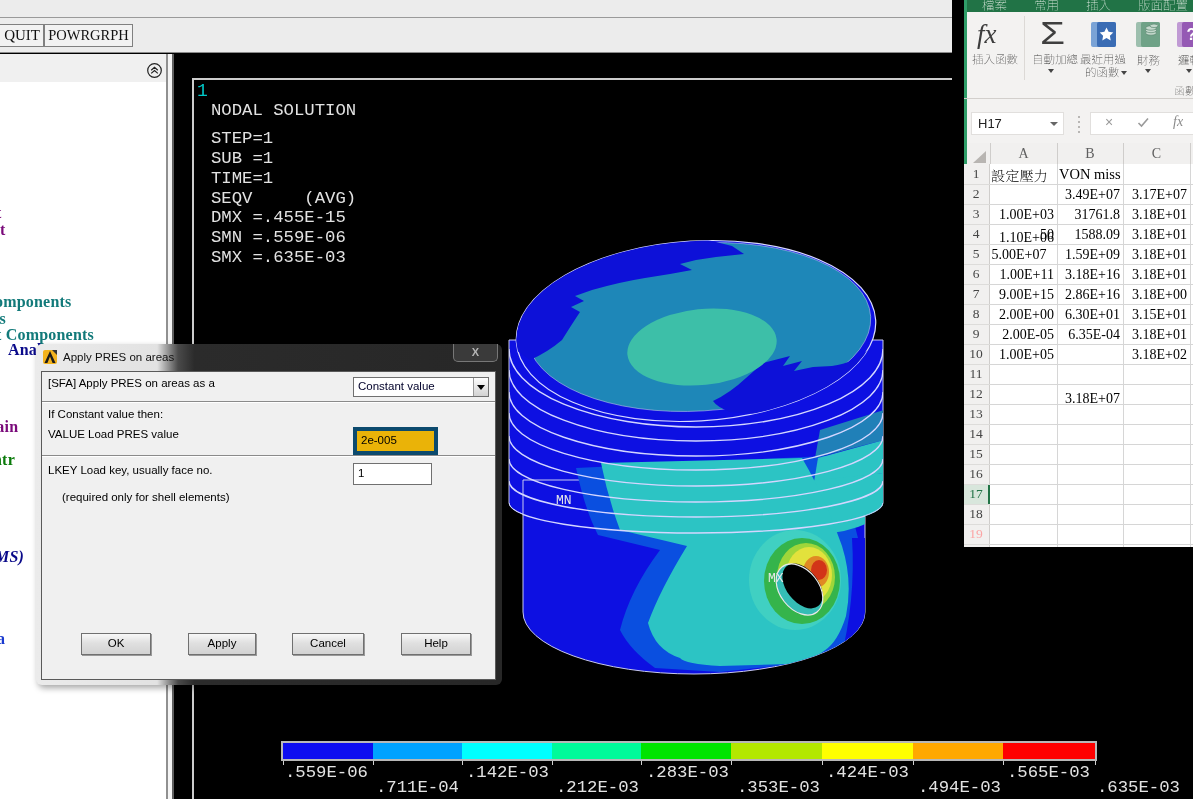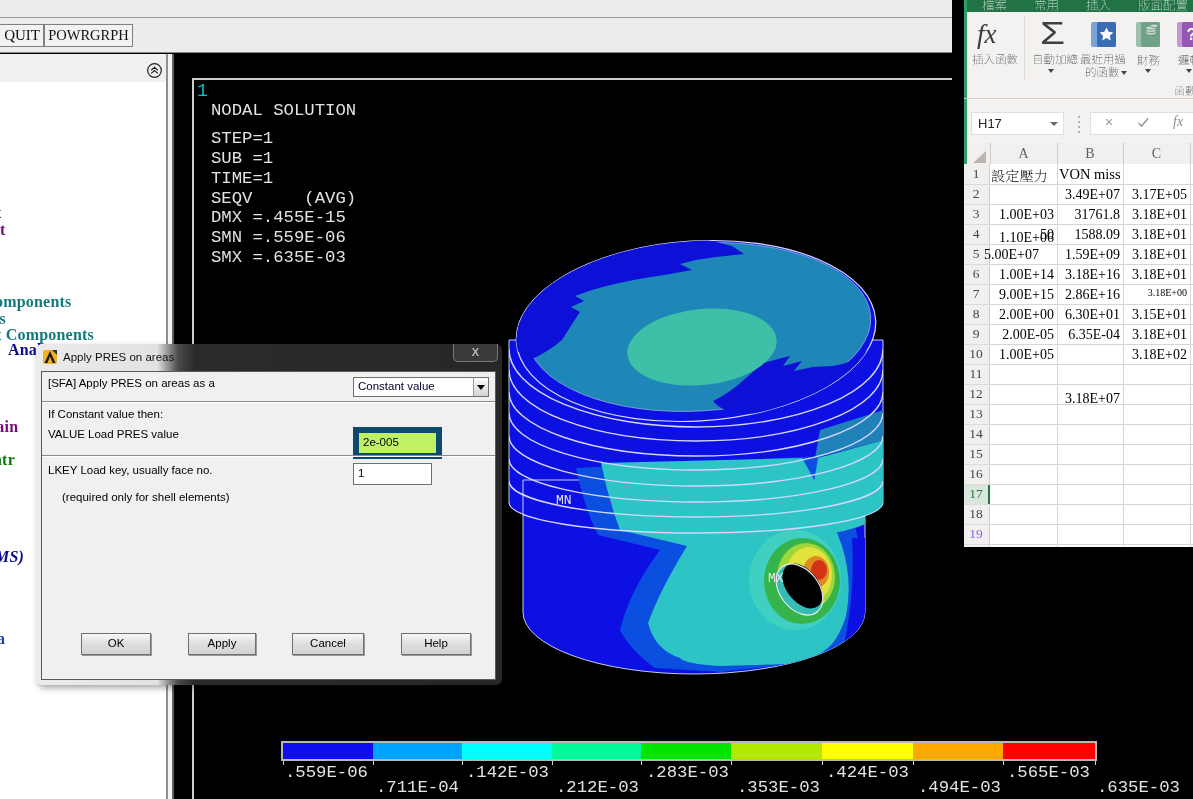--- a/index.html
+++ b/index.html
@@ -164,21 +164,21 @@
     <div class="abs" style="left:311px;top:5px;width:134px;height:18px;background:#fff;border:1px solid #707070;">
       <div class="abs" style="left:4px;top:2px;color:#00002a;">Constant value</div>
       <div class="abs" style="left:119px;top:0px;width:15px;height:18px;background:linear-gradient(#fdfdfd,#d2d2d2);border-left:1px solid #9a9a9a;box-sizing:border-box;">
         <div class="abs" style="left:3px;top:7px;width:0;height:0;border-left:4px solid transparent;border-right:4px solid transparent;border-top:5px solid #000;"></div>
       </div>
     </div>
     <div class="abs" style="left:0;top:29px;width:453px;height:1px;background:#8a8a8a;"></div>
     <div class="abs" style="left:0;top:30px;width:453px;height:1px;background:#fff;"></div>
     <div class="abs" style="left:6px;top:36px;">If Constant value then:</div>
     <div class="abs" style="left:6px;top:56px;">VALUE  Load PRES value</div>
-    <div class="abs" style="left:311px;top:55px;width:77px;height:20px;background:#bef264;border:6px solid #0c4a6e;">
+    <div class="abs" style="left:311px;top:55px;width:77px;height:20px;background:#eab308;border:4px solid #0c4a6e;">
       <div class="abs" style="left:4px;top:3px;">2e-005</div>
     </div>
     <div class="abs" style="left:0;top:83px;width:453px;height:1px;background:#8a8a8a;"></div>
     <div class="abs" style="left:0;top:84px;width:453px;height:1px;background:#fff;"></div>
     <div class="abs" style="left:6px;top:92px;">LKEY  Load key, usually face no.</div>
     <div class="abs" style="left:311px;top:91px;width:77px;height:20px;background:#fff;border:1px solid #707070;">
       <div class="abs" style="left:4px;top:3px;">1</div>
     </div>
     <div class="abs" style="left:20px;top:119px;">(required only for shell elements)</div>
 
@@ -314,21 +314,21 @@
     <div class="abs" style="left:0px;top:424px;width:26px;height:1px;background:#dddcda;"></div>
     <div class="abs" style="left:0px;top:446px;width:24px;height:16px;text-align:center;font-family:'Liberation Serif',serif;font-size:13.5px;color:#454545;">15</div>
     <div class="abs" style="left:0px;top:444px;width:26px;height:1px;background:#dddcda;"></div>
     <div class="abs" style="left:0px;top:466px;width:24px;height:16px;text-align:center;font-family:'Liberation Serif',serif;font-size:13.5px;color:#454545;">16</div>
     <div class="abs" style="left:0px;top:464px;width:26px;height:1px;background:#dddcda;"></div>
     <div class="abs" style="left:0px;top:484px;width:24px;height:20px;background:#d8e6dc;border-right:2px solid #217346;"></div>
     <div class="abs" style="left:0px;top:486px;width:24px;height:16px;text-align:center;font-family:'Liberation Serif',serif;font-size:13.5px;color:#217346;">17</div>
     <div class="abs" style="left:0px;top:484px;width:26px;height:1px;background:#dddcda;"></div>
     <div class="abs" style="left:0px;top:506px;width:24px;height:16px;text-align:center;font-family:'Liberation Serif',serif;font-size:13.5px;color:#454545;">18</div>
     <div class="abs" style="left:0px;top:504px;width:26px;height:1px;background:#dddcda;"></div>
-    <div class="abs" style="left:0px;top:526px;width:24px;height:16px;text-align:center;font-family:'Liberation Serif',serif;font-size:13.5px;color:#8b5cf6;">19</div>
+    <div class="abs" style="left:0px;top:526px;width:24px;height:16px;text-align:center;font-family:'Liberation Serif',serif;font-size:13.5px;color:#fca5a5;">19</div>
     <div class="abs" style="left:0px;top:524px;width:26px;height:1px;background:#dddcda;"></div>
     <div class="abs" style="left:0px;top:546px;width:24px;height:16px;text-align:center;font-family:'Liberation Serif',serif;font-size:13.5px;color:#454545;">20</div>
     <div class="abs" style="left:0px;top:544px;width:26px;height:1px;background:#dddcda;"></div>
     <div class="abs" style="left:0px;top:566px;width:24px;height:16px;text-align:center;font-family:Liberation Sans, sans-serif;font-size:11px;color:#454545;">21</div>
     <div class="abs" style="left:0px;top:564px;width:26px;height:1px;background:#dddcda;"></div>
     <div class="abs" style="left:0px;top:586px;width:24px;height:16px;text-align:center;font-family:'Liberation Serif',serif;font-size:13.5px;color:#454545;">22</div>
     <div class="abs" style="left:0px;top:584px;width:26px;height:1px;background:#dddcda;"></div>
     <div class="abs" style="left:0px;top:606px;width:24px;height:16px;text-align:center;font-family:'Liberation Serif',serif;font-size:13.5px;color:#454545;">23</div>
     <div class="abs" style="left:0px;top:604px;width:26px;height:1px;background:#dddcda;"></div>
     <div class="abs" style="left:0px;top:626px;width:24px;height:16px;text-align:center;font-family:'Liberation Serif',serif;font-size:13.5px;color:#454545;">24</div>
@@ -358,36 +358,36 @@
     <div class="abs" style="left:26px;top:584px;width:215px;height:1px;background:#d6d6d6;"></div>
     <div class="abs" style="left:26px;top:604px;width:215px;height:1px;background:#d6d6d6;"></div>
     <div class="abs" style="left:26px;top:624px;width:215px;height:1px;background:#d6d6d6;"></div>
     <div class="abs" style="left:26px;top:644px;width:215px;height:1px;background:#d6d6d6;"></div>
     <svg class="abs" style="left:27px;top:167px;" width="58" height="20" viewBox="0 0 58 20">
       <path d="M10.3 3.3 10.7 2.8 11.6 3.6Q11.5 3.8 11.1 3.8V7Q11.1 7.1 11.1 7.2Q11.2 7.2 11.3 7.2H12Q12.2 7.2 12.3 7.2Q12.5 7.2 12.6 7.2Q12.6 7.2 12.7 7.2Q12.7 7.2 12.7 7.2Q12.8 7.2 12.8 7.2Q12.9 7.2 12.9 7.2H13.1H13.1Q13.3 7.2 13.4 7.3Q13.5 7.3 13.5 7.4Q13.5 7.6 13.2 7.7Q12.9 7.8 11.9 7.8H11.2Q10.9 7.8 10.7 7.8Q10.6 7.7 10.5 7.6Q10.4 7.4 10.4 7.2V3.3ZM10.9 3.3V3.7H7.8V3.3ZM7.4 3.1V2.9L8.2 3.3H8V4.4Q8 4.9 8 5.4Q7.9 5.9 7.7 6.4Q7.5 7 7.1 7.5Q6.7 8 6 8.4L5.8 8.2Q6.5 7.6 6.8 7Q7.2 6.4 7.3 5.7Q7.4 5.1 7.4 4.4V3.3ZM7.3 8.8Q7.6 10 8.2 10.9Q8.7 11.8 9.5 12.4Q10.3 13.1 11.3 13.6Q12.3 14.1 13.5 14.4L13.5 14.6Q13.3 14.6 13.1 14.7Q13 14.8 12.9 15.1Q11.3 14.6 10.1 13.7Q9 12.9 8.2 11.8Q7.4 10.6 7 9ZM11.4 8.8 11.9 8.4 12.7 9.2Q12.6 9.3 12.5 9.3Q12.3 9.3 12.1 9.3Q11.5 10.7 10.6 11.8Q9.6 13 8.3 13.8Q6.9 14.7 5.1 15.2L4.9 15Q7.5 14.1 9.2 12.5Q10.8 10.9 11.5 8.8ZM11.8 8.8V9.3H6.1L6 8.8ZM2.4 2.4Q3 2.7 3.3 2.9Q3.7 3.2 3.8 3.5Q4 3.8 4 4Q4 4.2 4 4.4Q3.9 4.5 3.7 4.6Q3.6 4.6 3.4 4.4Q3.3 4 2.9 3.4Q2.6 2.9 2.2 2.5ZM4.9 13.6V14H1.7V13.6ZM4.6 10.5 5 10 5.9 10.8Q5.8 10.9 5.3 11V14.5Q5.3 14.6 5.2 14.6Q5.1 14.7 5 14.7Q4.9 14.8 4.8 14.8H4.7V10.5ZM2 15Q2 15 2 15.1Q1.9 15.1 1.8 15.2Q1.6 15.2 1.5 15.2H1.4V10.5V10.1L2.1 10.5H5V10.9H2ZM5.5 4.1Q5.5 4.1 5.7 4.2Q5.9 4.4 6.1 4.6Q6.4 4.8 6.6 5Q6.5 5.2 6.2 5.2H0.8L0.7 4.8H4.9ZM4.9 8Q4.9 8 5 8.1Q5.2 8.2 5.4 8.4Q5.7 8.6 5.8 8.8Q5.8 9 5.5 9H1.3L1.2 8.6H4.4ZM4.9 6.1Q4.9 6.1 5 6.2Q5.2 6.4 5.4 6.6Q5.7 6.7 5.8 6.9Q5.8 7.2 5.5 7.2H1.3L1.2 6.7H4.4Z M26.3 4.5 26.8 4 27.8 4.9Q27.7 5 27.5 5Q27.4 5 27.2 5.1Q27 5.4 26.6 5.8Q26.1 6.2 25.8 6.5L25.6 6.4Q25.7 6.1 25.9 5.8Q26.1 5.5 26.2 5.1Q26.4 4.8 26.4 4.5ZM16.6 3.8Q16.8 4.6 16.7 5.2Q16.6 5.7 16.4 6.1Q16.2 6.5 15.9 6.6Q15.8 6.8 15.6 6.8Q15.4 6.9 15.2 6.8Q15.1 6.8 15 6.7Q14.9 6.5 15 6.3Q15.1 6.2 15.3 6.1Q15.6 5.9 15.8 5.6Q16.1 5.2 16.2 4.8Q16.4 4.3 16.3 3.8ZM26.6 4.5V5H16.4V4.5ZM20.6 2.3Q21.1 2.5 21.5 2.8Q21.8 3.1 22 3.3Q22.2 3.6 22.2 3.8Q22.2 4 22.1 4.2Q22 4.3 21.9 4.3Q21.7 4.4 21.5 4.2Q21.5 3.8 21.1 3.3Q20.8 2.8 20.4 2.4ZM19.1 9.1Q19.1 9.2 18.9 9.3Q18.8 9.4 18.6 9.4Q18.3 10.4 17.9 11.5Q17.5 12.6 16.8 13.6Q16 14.6 14.9 15.3L14.8 15.1Q15.7 14.4 16.4 13.3Q17 12.3 17.4 11.1Q17.8 10 17.9 8.8ZM18 10.8Q18.4 12 18.9 12.6Q19.5 13.3 20.3 13.7Q21 14.1 22 14.2Q23 14.3 24.3 14.3Q24.6 14.3 25 14.3Q25.5 14.3 26 14.3Q26.5 14.3 27 14.3Q27.5 14.3 27.8 14.3V14.5Q27.6 14.5 27.5 14.7Q27.4 14.8 27.4 15Q27.1 15 26.7 15Q26.3 15 25.8 15Q25.3 15 24.9 15Q24.5 15 24.2 15Q22.9 15 21.9 14.8Q20.9 14.7 20.1 14.2Q19.3 13.8 18.8 13Q18.2 12.2 17.7 11ZM24.9 9.3Q24.9 9.3 25 9.4Q25.2 9.5 25.3 9.6Q25.5 9.7 25.7 9.9Q25.9 10.1 26 10.2Q26 10.5 25.7 10.5H21.3V10H24.4ZM21.6 7V14.5L21 14.3V7ZM25 6.3Q25 6.3 25.1 6.4Q25.2 6.5 25.4 6.6Q25.6 6.7 25.8 6.9Q26 7 26.1 7.2Q26.1 7.4 25.8 7.4H16.5L16.4 7H24.5Z M40.6 2.5Q40.6 2.5 40.8 2.7Q41 2.8 41.2 3Q41.5 3.2 41.7 3.4Q41.7 3.5 41.6 3.6Q41.5 3.6 41.4 3.6H30.4V3.2H40ZM30 3.1V2.8L30.8 3.2H30.7V7.6Q30.7 8.5 30.6 9.5Q30.6 10.5 30.5 11.5Q30.3 12.5 30 13.4Q29.7 14.3 29.2 15.1L28.9 15Q29.5 13.9 29.7 12.7Q29.9 11.5 30 10.2Q30 8.9 30 7.6V3.2ZM35.1 4.3 35.4 3.9 36.3 4.5Q36.1 4.7 35.8 4.8V6.8Q35.8 6.8 35.7 6.9Q35.6 7 35.5 7Q35.4 7.1 35.3 7.1H35.2V4.3ZM36.9 11.5Q36.9 11.7 36.8 11.7Q36.7 11.8 36.5 11.9V14.6H35.9V11.4ZM35.6 5.3V5.8H32.2V5.3ZM35.6 6.4V6.8H32.2V6.4ZM32.4 6.9Q32.4 7 32.4 7Q32.3 7.1 32.2 7.1Q32.1 7.1 31.9 7.1H31.8V4.3V4L32.5 4.3H35.5V4.7H32.4ZM40.8 5.8Q40.8 5.8 41 5.9Q41.2 6 41.4 6.2Q41.6 6.4 41.8 6.7Q41.8 6.9 41.5 6.9H36.4L36.3 6.4H40.2ZM39.6 11.9Q39.6 11.9 39.8 12Q40 12.1 40.2 12.3Q40.5 12.5 40.7 12.8Q40.6 13 40.3 13H31.9L31.9 12.5H39.1ZM41 13.6Q41 13.6 41.1 13.8Q41.3 13.9 41.6 14.2Q41.8 14.4 42.1 14.6Q42 14.8 41.7 14.8H30.6L30.5 14.4H40.4ZM35.1 7.5 35.4 7 36.5 7.8Q36.4 7.9 36.2 7.9Q36 8 35.8 8.1V10.5Q35.8 10.7 35.8 10.9Q35.7 11.1 35.5 11.3Q35.3 11.4 34.9 11.4Q34.9 11.3 34.8 11.2Q34.8 11.1 34.7 11Q34.6 11 34.4 10.9Q34.2 10.9 33.9 10.8V10.6Q33.9 10.6 34.1 10.6Q34.3 10.6 34.6 10.6Q34.9 10.7 35 10.7Q35.1 10.7 35.2 10.6Q35.2 10.6 35.2 10.4V7.5ZM39.5 4.3Q40.1 4.5 40.4 4.7Q40.7 4.9 40.8 5.1Q40.9 5.4 40.8 5.5Q40.8 5.7 40.6 5.8Q40.4 5.8 40.2 5.7Q40.2 5.4 39.9 5Q39.7 4.7 39.4 4.5ZM39.3 4.1Q39.3 4.3 39.2 4.4Q39.1 4.5 38.9 4.5Q38.9 5.5 38.8 6.4Q38.8 7.4 38.5 8.2Q38.3 9.1 37.7 9.8Q37.2 10.5 36.2 11.1L36 10.9Q36.9 10.3 37.3 9.5Q37.8 8.8 38 7.9Q38.2 7.1 38.2 6.1Q38.2 5.1 38.2 4ZM38.8 6.6Q39 7.3 39.3 8Q39.6 8.7 40.2 9.3Q40.8 10 41.8 10.5L41.8 10.7Q41.5 10.7 41.4 10.8Q41.2 10.8 41.2 11.1Q40.5 10.7 40 10.2Q39.6 9.6 39.3 9Q39 8.4 38.8 7.8Q38.7 7.2 38.6 6.7ZM32.1 9.8Q32.7 9.7 33.7 9.5Q34.6 9.3 35.5 9L35.6 9.3Q35 9.5 34.3 9.8Q33.7 10 32.8 10.3Q32.7 10.5 32.5 10.6ZM35.9 7.5V7.9H31.9V7.5ZM31.7 7.3V7.1L32.5 7.5H32.3V8.3Q32.3 8.8 32.3 9.4Q32.2 10 32 10.6Q31.8 11.2 31.3 11.7L31.2 11.5Q31.6 10.7 31.6 9.9Q31.7 9.1 31.7 8.3V7.5ZM32.5 8.3Q33.3 8.3 33.7 8.3Q34.2 8.4 34.4 8.6Q34.7 8.7 34.7 8.8Q34.7 9 34.6 9.1Q34.5 9.2 34.4 9.2Q34.1 9 33.6 8.8Q33 8.7 32.4 8.6Z M44.1 6H54.8V6.4H44.2ZM54.1 6H53.9L54.3 5.5L55.3 6.2Q55.2 6.3 55.1 6.4Q54.9 6.4 54.7 6.4Q54.6 7.9 54.6 9.3Q54.5 10.6 54.3 11.7Q54.2 12.8 54 13.5Q53.8 14.2 53.6 14.5Q53.3 14.8 52.9 15Q52.5 15.2 52 15.2Q52 15 52 14.9Q51.9 14.7 51.8 14.6Q51.6 14.5 51.1 14.4Q50.6 14.3 50.1 14.3L50.2 14Q50.5 14 51 14.1Q51.5 14.1 51.9 14.2Q52.3 14.2 52.5 14.2Q52.7 14.2 52.9 14.1Q53 14.1 53.1 14Q53.3 13.8 53.5 13.1Q53.6 12.4 53.7 11.3Q53.8 10.2 53.9 8.8Q54 7.5 54.1 6ZM48.9 2.4 50.1 2.5Q50.1 2.7 50 2.8Q49.9 2.9 49.6 2.9Q49.6 4.1 49.6 5.3Q49.5 6.5 49.4 7.6Q49.2 8.8 48.8 9.8Q48.5 10.9 47.8 11.8Q47.1 12.8 46.1 13.7Q45 14.5 43.5 15.3L43.3 15Q45 14.1 46.1 13Q47.2 11.9 47.8 10.7Q48.4 9.5 48.6 8.2Q48.8 6.8 48.9 5.4Q48.9 3.9 48.9 2.4Z" fill="#000"></path>
     </svg>
     <div class="abs" style="left:95px;top:166px;font-family:'Liberation Serif',serif;font-size:14.5px;color:#000;">VON miss</div>
     <div class="abs" style="left:20px;top:187px;width:70px;text-align:right;font-family:'Liberation Serif',serif;font-size:14px;color:#000;margin-top:43px;">1.10E+06</div>
     <div class="abs" style="left:86px;top:187px;width:70px;text-align:right;font-family:'Liberation Serif',serif;font-size:14px;color:#000;">3.49E+07</div>
-    <div class="abs" style="left:153px;top:187px;width:70px;text-align:right;font-family:'Liberation Serif',serif;font-size:14px;color:#000;">3.17E+05</div>
+    <div class="abs" style="left:153px;top:187px;width:70px;text-align:right;font-family:'Liberation Serif',serif;font-size:14px;color:#000;">3.17E+07</div>
     <div class="abs" style="left:20px;top:207px;width:70px;text-align:right;font-family:'Liberation Serif',serif;font-size:14px;color:#000;">1.00E+03</div>
     <div class="abs" style="left:86px;top:207px;width:70px;text-align:right;font-family:'Liberation Serif',serif;font-size:14px;color:#000;">31761.8</div>
     <div class="abs" style="left:153px;top:207px;width:70px;text-align:right;font-family:'Liberation Serif',serif;font-size:14px;color:#000;">3.18E+01</div>
     <div class="abs" style="left:20px;top:227px;width:70px;text-align:right;font-family:'Liberation Serif',serif;font-size:14px;color:#000;">50</div>
     <div class="abs" style="left:86px;top:227px;width:70px;text-align:right;font-family:'Liberation Serif',serif;font-size:14px;color:#000;">1588.09</div>
     <div class="abs" style="left:153px;top:227px;width:70px;text-align:right;font-family:'Liberation Serif',serif;font-size:14px;color:#000;">3.18E+01</div>
-    <div class="abs" style="left:20px;top:247px;width:70px;text-align:left;font-family:'Liberation Serif',serif;font-size:14px;color:#000;">5.00E+07</div>
+    <div class="abs" style="left:20px;top:247px;width:70px;text-align:center;font-family:'Liberation Serif',serif;font-size:14px;color:#000;">5.00E+07</div>
     <div class="abs" style="left:86px;top:247px;width:70px;text-align:right;font-family:'Liberation Serif',serif;font-size:14px;color:#000;">1.59E+09</div>
     <div class="abs" style="left:153px;top:247px;width:70px;text-align:right;font-family:'Liberation Serif',serif;font-size:14px;color:#000;">3.18E+01</div>
-    <div class="abs" style="left:20px;top:267px;width:70px;text-align:right;font-family:'Liberation Serif',serif;font-size:14px;color:#000;">1.00E+14</div>
+    <div class="abs" style="left:20px;top:267px;width:70px;text-align:right;font-family:'Liberation Serif',serif;font-size:14px;color:#000;">1.00E+11</div>
     <div class="abs" style="left:86px;top:267px;width:70px;text-align:right;font-family:'Liberation Serif',serif;font-size:14px;color:#000;">3.18E+16</div>
     <div class="abs" style="left:153px;top:267px;width:70px;text-align:right;font-family:'Liberation Serif',serif;font-size:14px;color:#000;">3.18E+01</div>
     <div class="abs" style="left:20px;top:287px;width:70px;text-align:right;font-family:'Liberation Serif',serif;font-size:14px;color:#000;">9.00E+15</div>
     <div class="abs" style="left:86px;top:287px;width:70px;text-align:right;font-family:'Liberation Serif',serif;font-size:14px;color:#000;">2.86E+16</div>
-    <div class="abs" style="left:153px;top:287px;width:70px;text-align:right;font-family:'Liberation Serif',serif;font-size:10px;color:#000;">3.18E+00</div>
+    <div class="abs" style="left:153px;top:287px;width:70px;text-align:right;font-family:'Liberation Serif',serif;font-size:14px;color:#000;">3.18E+00</div>
     <div class="abs" style="left:20px;top:307px;width:70px;text-align:right;font-family:'Liberation Serif',serif;font-size:14px;color:#000;">2.00E+00</div>
     <div class="abs" style="left:86px;top:307px;width:70px;text-align:right;font-family:'Liberation Serif',serif;font-size:14px;color:#000;">6.30E+01</div>
     <div class="abs" style="left:153px;top:307px;width:70px;text-align:right;font-family:'Liberation Serif',serif;font-size:14px;color:#000;">3.15E+01</div>
     <div class="abs" style="left:20px;top:327px;width:70px;text-align:right;font-family:'Liberation Serif',serif;font-size:14px;color:#000;">2.00E-05</div>
     <div class="abs" style="left:86px;top:327px;width:70px;text-align:right;font-family:'Liberation Serif',serif;font-size:14px;color:#000;">6.35E-04</div>
     <div class="abs" style="left:153px;top:327px;width:70px;text-align:right;font-family:'Liberation Serif',serif;font-size:14px;color:#000;">3.18E+01</div>
     <div class="abs" style="left:20px;top:347px;width:70px;text-align:right;font-family:'Liberation Serif',serif;font-size:14px;color:#000;">1.00E+05</div>
     <div class="abs" style="left:86px;top:347px;width:70px;text-align:right;font-family:'Liberation Serif',serif;font-size:14px;color:#000;margin-top:44px;">3.18E+07</div>
     <div class="abs" style="left:153px;top:347px;width:70px;text-align:right;font-family:'Liberation Serif',serif;font-size:14px;color:#000;">3.18E+02</div>
     <div class="abs" style="left:3px;top:649px;width:238px;height:29px;background:#f1f0ee;"></div>

